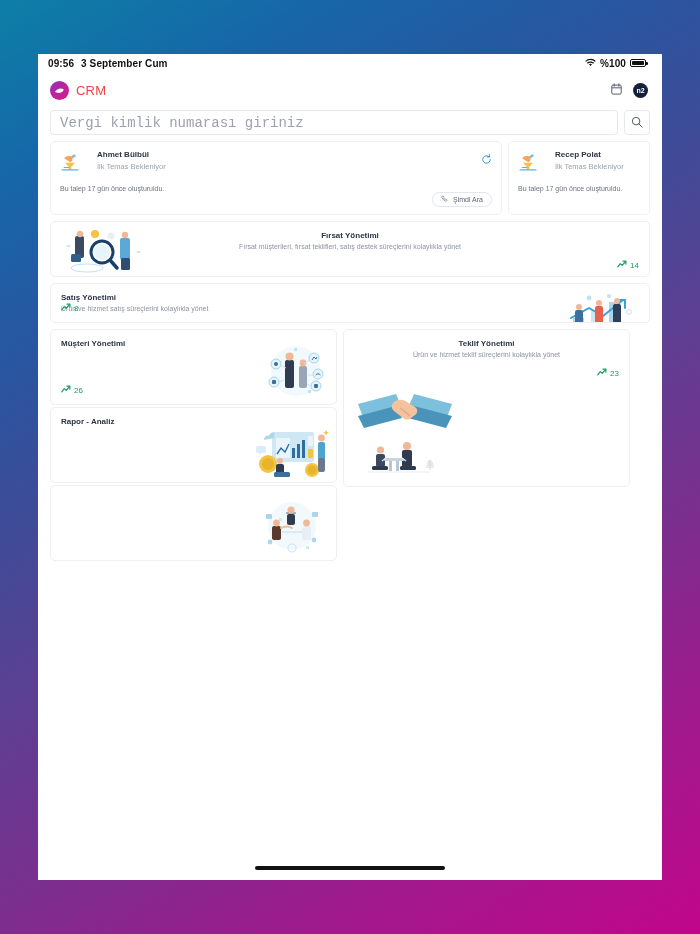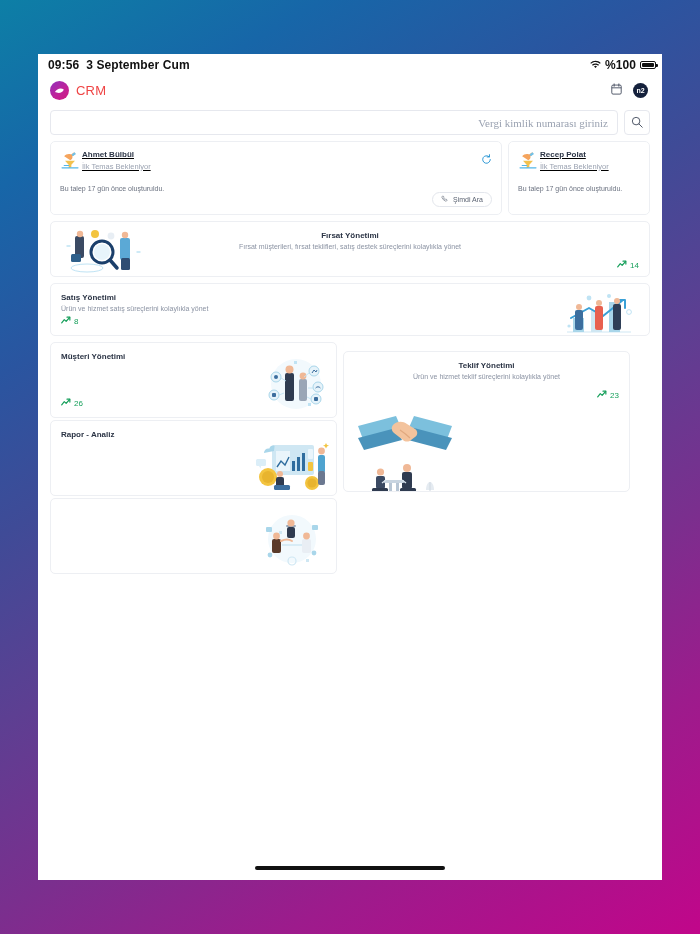--- a/index.html
+++ b/index.html
@@ -23,23 +23,23 @@
     position: absolute;
     left: 38px; top: 54px;
     width: 624px; height: 826px;
     background: #ffffff;
     overflow: hidden;
   }
 
   
   .statusbar {
     height: 18px;
-    display: flex; align-items: flex-end;
-    padding: 0 6px 0 10px;
-    font-size: 12px; font-weight: bold; color: #111;
+    display: flex; align-items: center;
+    padding: 0 16px 0 10px;
+    font-size: 10px; font-weight: bold; color: #111;
     letter-spacing: .1px;
   }
   .sb-left { display: flex; gap: 7px; align-items: center; }
   .sb-right { margin-left: auto; display: flex; gap: 4px; align-items: center; }
   .wifi-ic { display: block; }
   .batt {
     width: 16px; height: 8px; border: 1px solid #111; border-radius: 2px;
     position: relative; padding: 1px;
   }
   .batt::after {
@@ -70,22 +70,22 @@
   }
 
   
   .searchrow { display: flex; gap: 6px; padding: 0 12px; margin-top: 2px; }
   .search-box {
     flex: 1; height: 25px; border: 1px solid #e6e8ee; border-radius: 4px;
     background: #fff; display: flex; align-items: center; padding: 0 9px;
   }
   .search-box input {
     border: 0; outline: 0; width: 100%;
-    font-family: Liberation Serif, serif;
-    font-size: 11px; color: #2b3445; background: transparent; text-align: right;
+    font-family: Liberation Mono, monospace;
+    font-size: 14px; color: #2b3445; background: transparent;
   }
   .search-box input::placeholder { color: #9aa2b1; }
   .search-btn {
     width: 26px; height: 25px; border: 1px solid #e6e8ee; border-radius: 4px;
     background: #fff; display: flex; align-items: center; justify-content: center;
     cursor: pointer;
   }
 
   
   .leads {
@@ -93,21 +93,21 @@
     display: flex; gap: 6px;
     overflow: hidden;
   }
   .lead-card {
     background: #fff; border: 1px solid #edeff3; border-radius: 5px;
     padding: 8px 9px 7px 9px; position: relative;
     display: flex; flex-direction: column;
   }
   .lead-card.main { width: 460px; height: 74px; }
   .lead-card.side { width: 142px; height: 74px; flex: 0 0 auto; }
-  .lead-head { display: flex; gap: 2px; align-items: flex-start; text-decoration: underline; }
+  .lead-head { display: flex; gap: 17px; align-items: flex-end; }
   .lead-illu { width: 20px; height: 20px; flex: 0 0 auto; }
   .lead-name { font-size: 8px; font-weight: bold; color: #2b3445; line-height: 1.35; }
   .lead-status { font-size: 7.5px; color: #9aa2b1; line-height: 1.4; margin-top: 1px; }
   .lead-note { font-size: 7px; color: #6b7280; margin-top: 13px; }
   .refresh-ic { position: absolute; right: 9px; top: 9px; cursor: pointer; }
   .call-btn {
     position: absolute; right: 9px; bottom: 7px;
     height: 15px; padding: 0 8px; border-radius: 9px;
     border: 1px solid #e3e6ec; background: #fff;
     display: flex; align-items: center; gap: 4px;
@@ -129,23 +129,23 @@
     position: absolute; z-index: 3;
     display: flex; align-items: center; gap: 3px;
     font-size: 8px; color: #18a05c;
   }
   .count.bl { left: 10px; bottom: 9px; }
   .count.br { right: 10px; top: 38px; }
   .illu { position: absolute; z-index: 1; }
 
   
   .c-firsat  { width: 100%; height: 56px; }
-  .c-satis   { width: 100%; height: 53px; }
+  .c-satis   { width: 100%; height: 40px; }
   .c-musteri { width: 287px; height: 76px; }
-  .c-teklif  { width: 287px; height: 141px; margin-top: 9px; }
+  .c-teklif  { width: 287px; height: 158px; }
   .c-rapor   { width: 287px; height: 76px; }
   .c-ortak   { width: 287px; height: 76px; }
   .leftcol { display: flex; flex-direction: column; gap: 2px; }
 
   
   .home-ind {
     position: absolute; left: 50%; transform: translateX(-50%);
     bottom: 10px; width: 190px; height: 4px; border-radius: 3px; background: #111;
   }
 </style>

